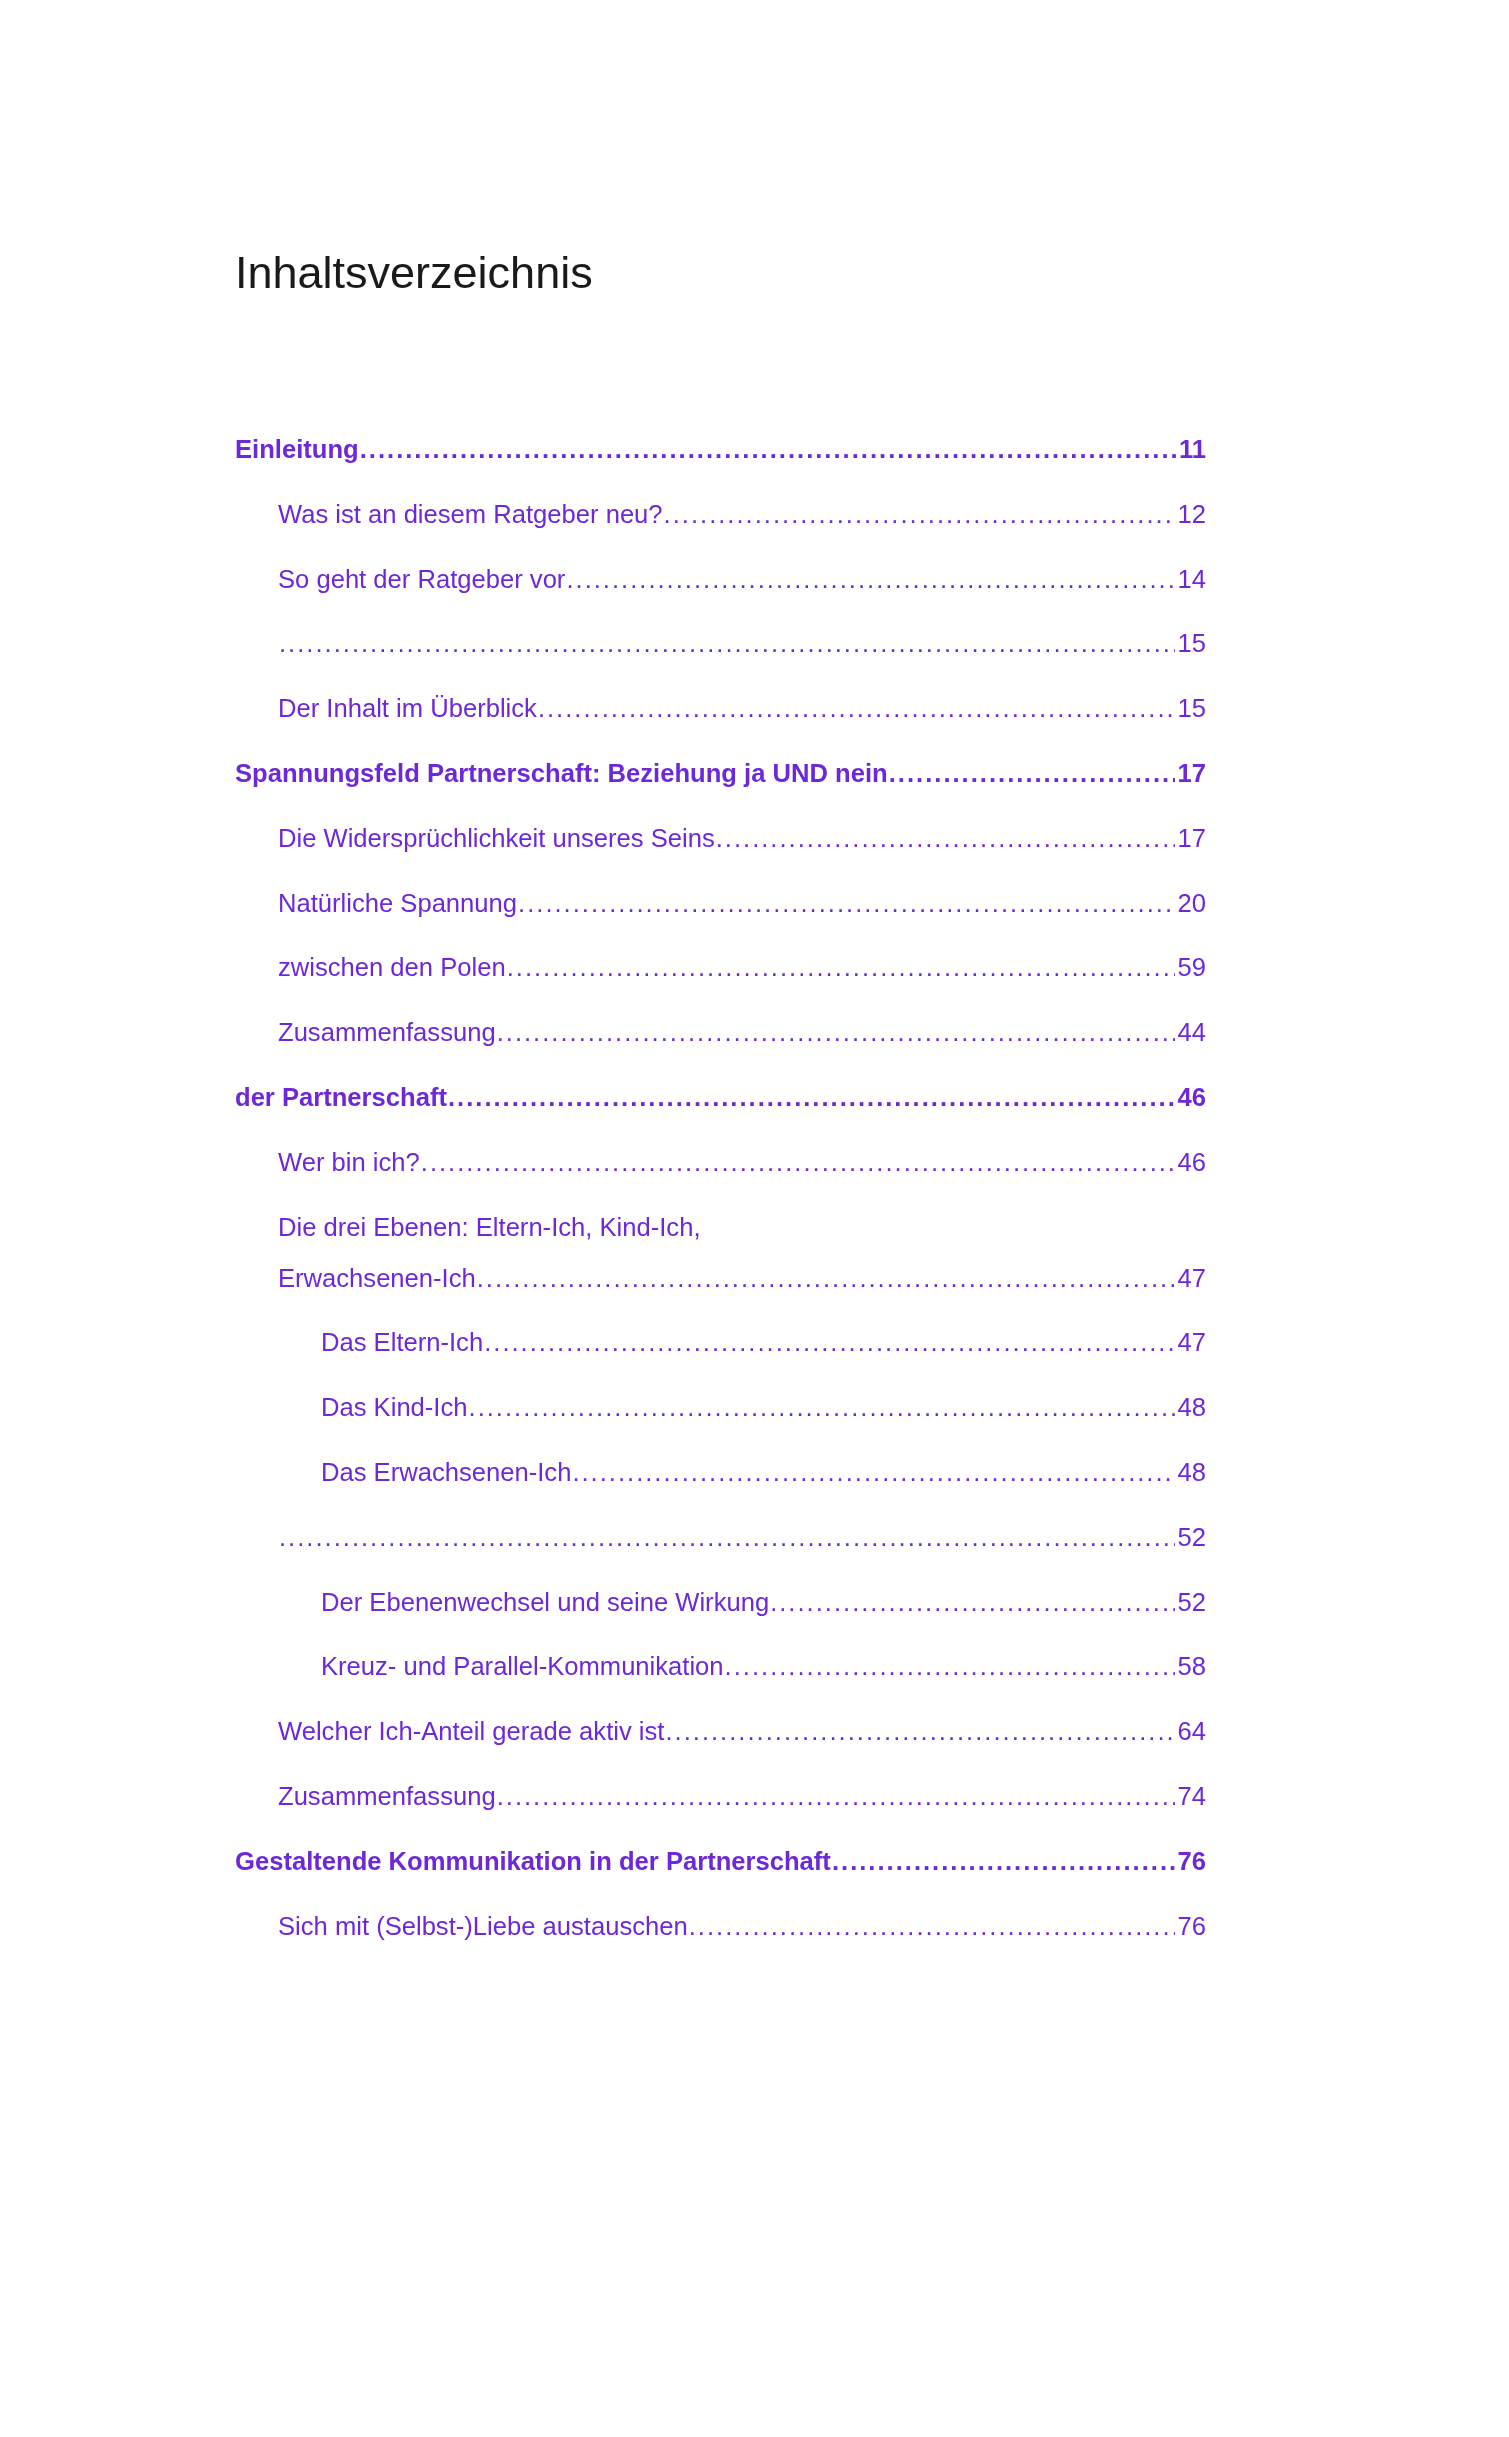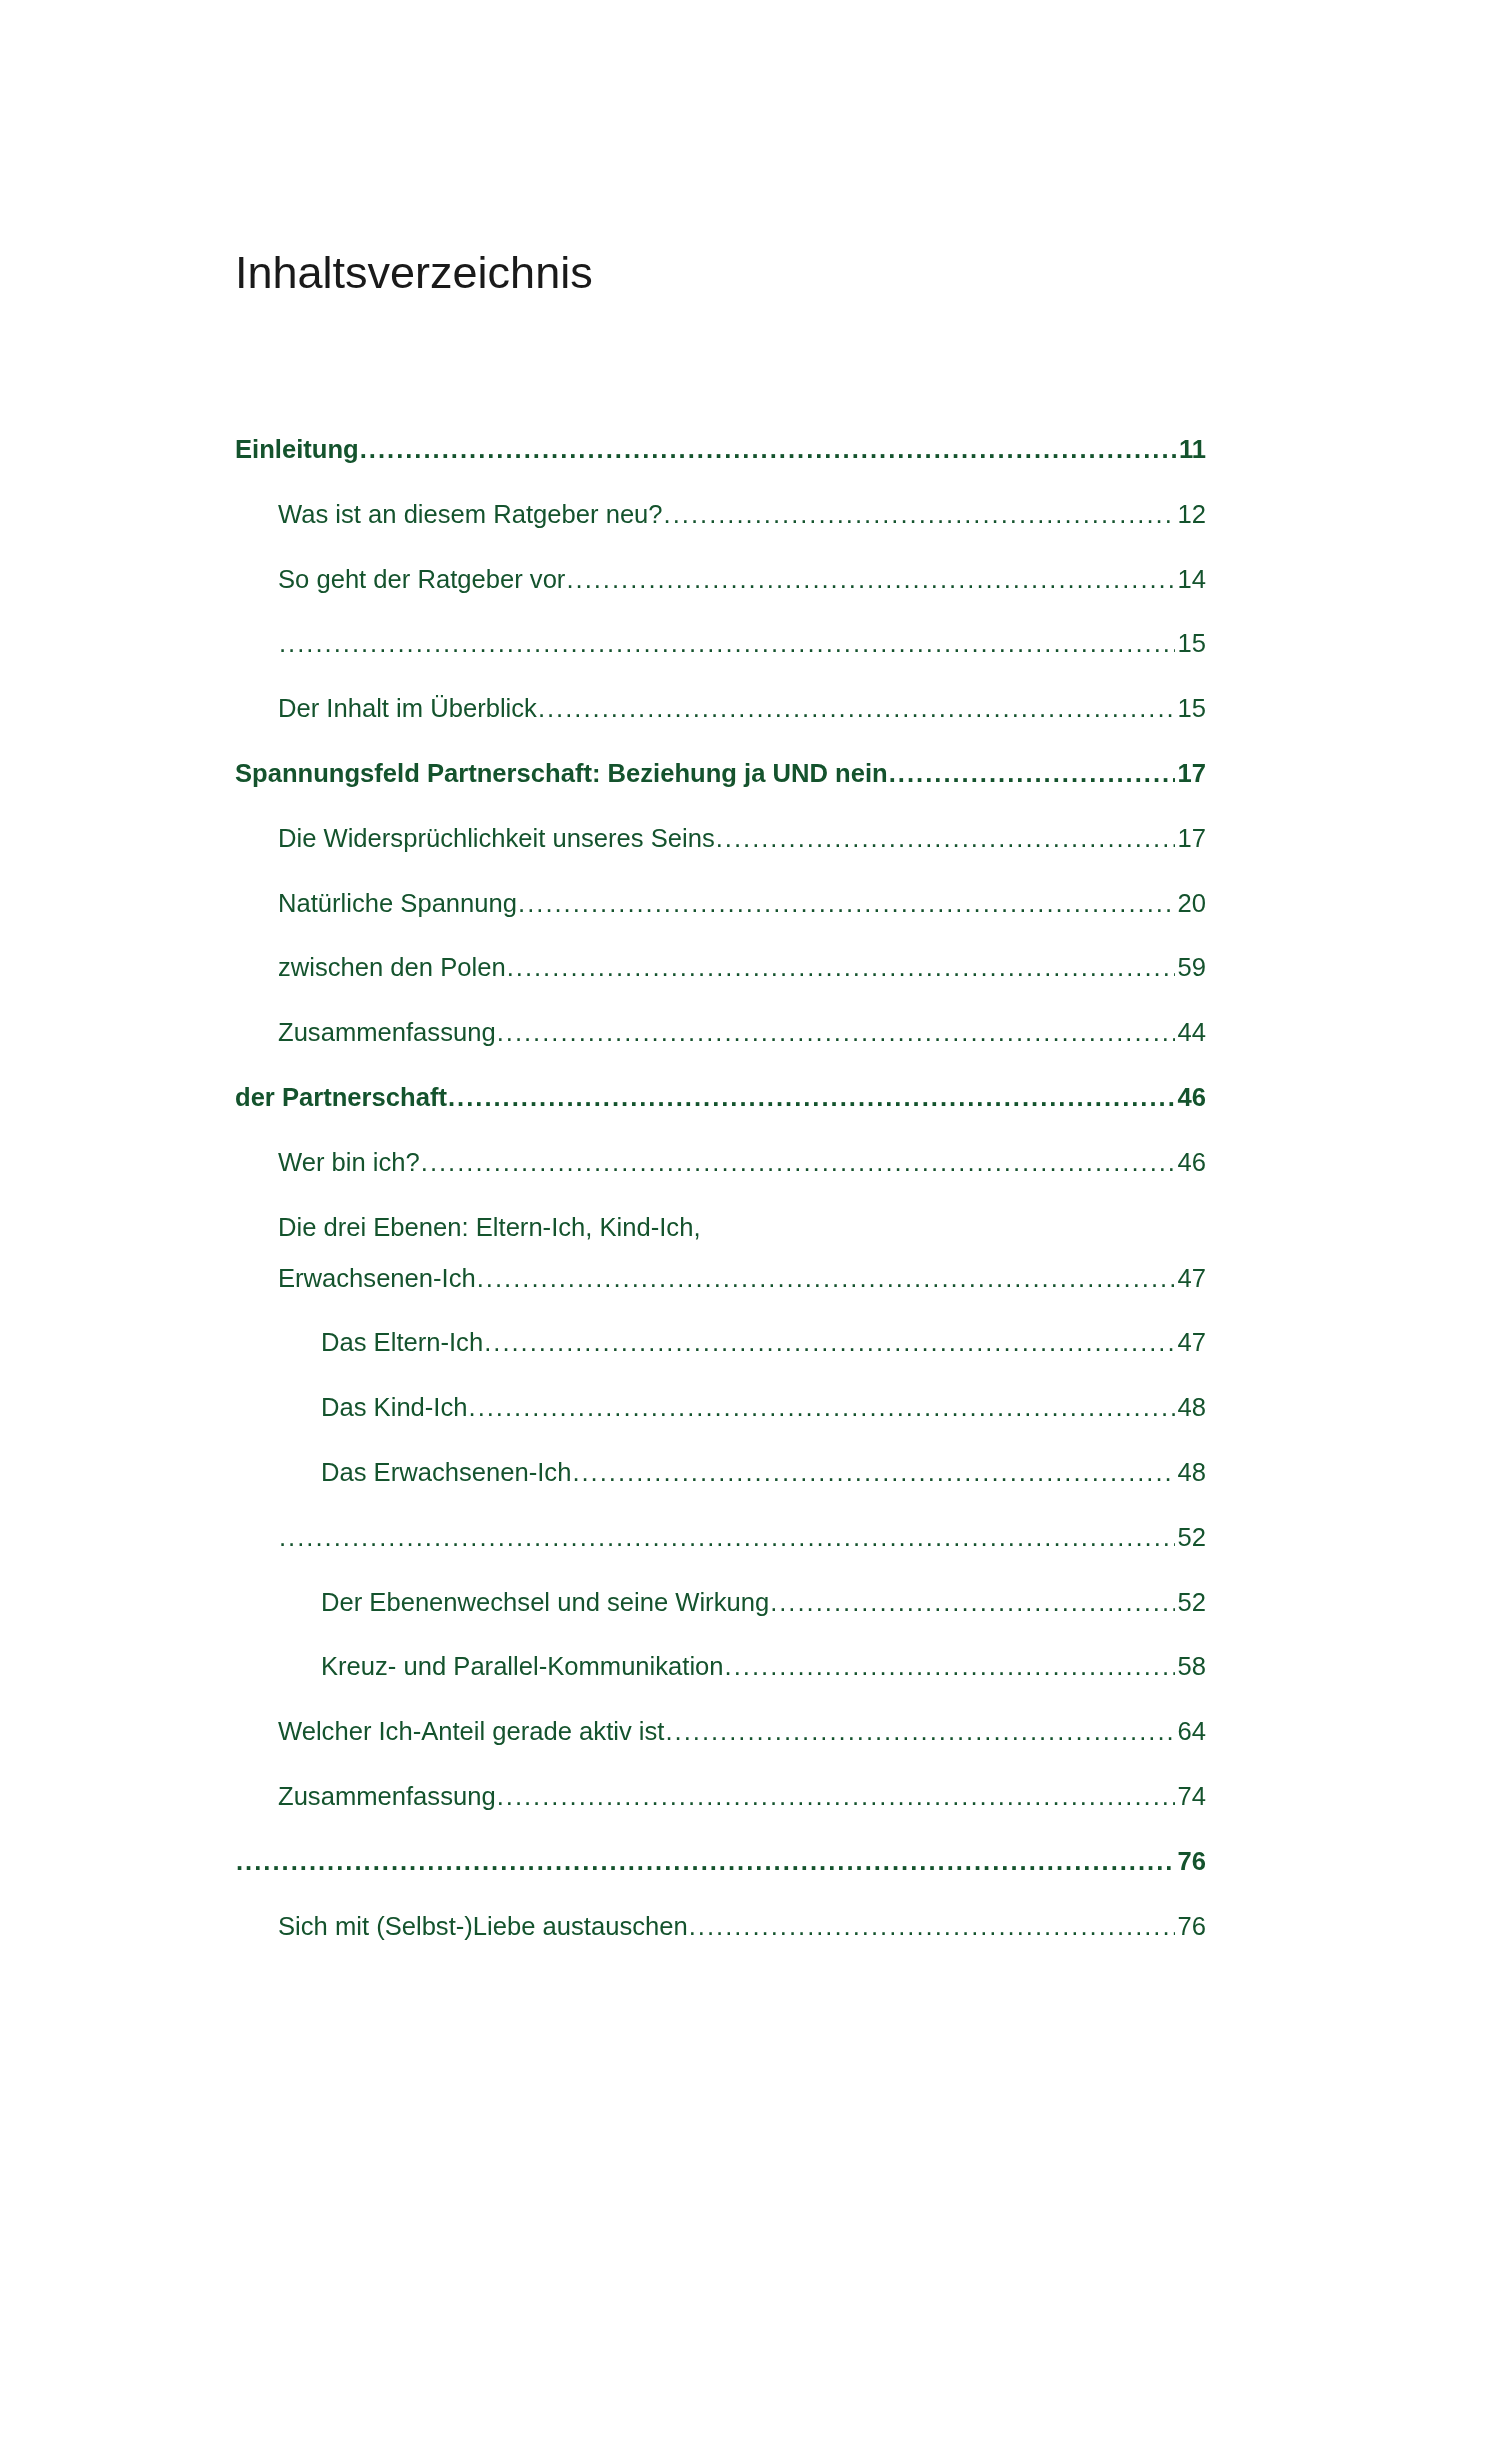--- a/index.html
+++ b/index.html
@@ -31,21 +31,21 @@
   .toc {
     position: absolute;
     top: 424px;
     left: 235px;
     width: 971px;
   }
   .toc-entry {
     font-size: 25.6px;
     line-height: 51px;
     margin-bottom: 13.8px;
-    color: #14532d;
+    color: #6d28d9;
   }
   .toc-entry.bold { font-weight: 700; }
   .toc-entry.level-1 { padding-left: 43px; }
   .toc-entry.level-2 { padding-left: 86px; }
   .toc-line {
     white-space: pre;
   }
   .toc-row {
     display: flex;
     align-items: baseline;
@@ -214,20 +214,21 @@
       </div>
       <div class="toc-entry level-1">
         <div class="toc-row">
           <span class="toc-label">Zusammenfassung</span>
           <span class="dot-leader" aria-hidden="true">........................................................................................................................................................................................................</span>
           <span class="toc-pagenum">74</span>
         </div>
       </div>
       <div class="toc-entry level-0 bold">
         <div class="toc-row">
+          <span class="toc-label">Gestaltende Kommunikation in der Partnerschaft</span>
           <span class="dot-leader" aria-hidden="true">........................................................................................................................................................................................................</span>
           <span class="toc-pagenum">76</span>
         </div>
       </div>
       <div class="toc-entry level-1">
         <div class="toc-row">
           <span class="toc-label">Sich mit (Selbst-)Liebe austauschen</span>
           <span class="dot-leader" aria-hidden="true">........................................................................................................................................................................................................</span>
           <span class="toc-pagenum">76</span>
         </div>

